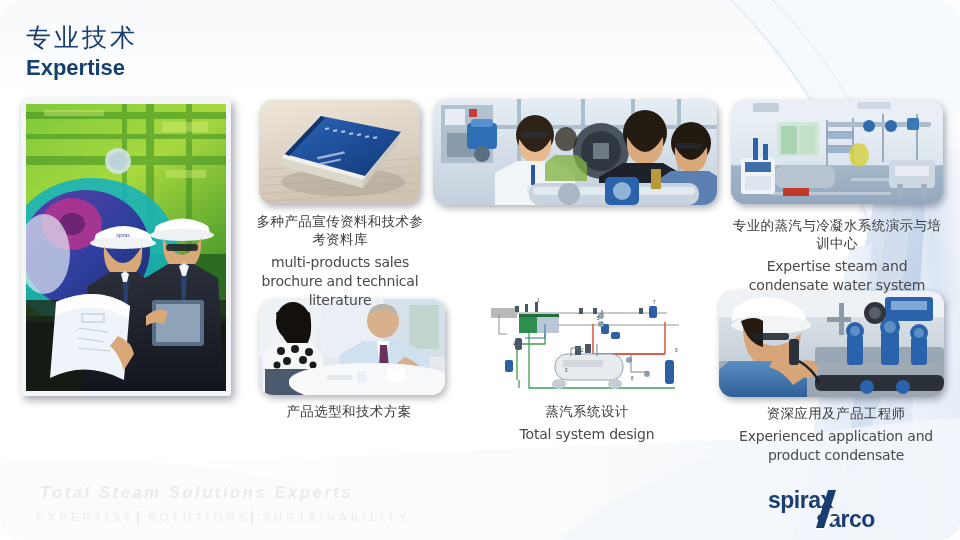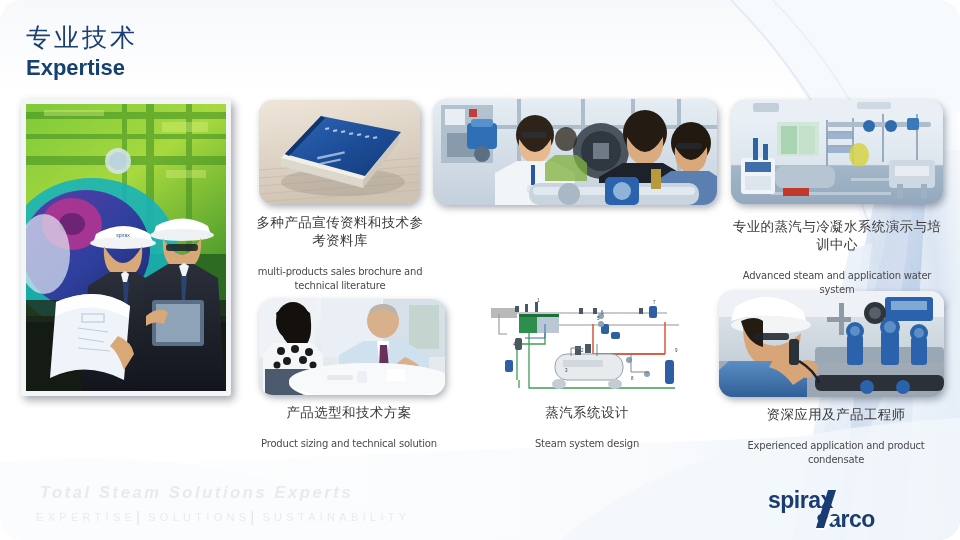--- a/index.html
+++ b/index.html
@@ -55,28 +55,28 @@
   #photo-train   { left: 433px; top: 99px;  width: 284px; height: 106px; }
   #photo-lab     { left: 731px; top: 100px; width: 212px; height: 104px; }
   #photo-meeting { left: 259px; top: 299px; width: 186px; height: 96px; }
   #photo-diagram { left: 489px; top: 294px; width: 193px; height: 99px;
                    background:#fdfdfd; box-shadow:none; }
   #photo-eng     { left: 719px; top: 291px; width: 225px; height: 106px; }
 
   
   .caption { position: absolute; text-align: center; }
   .cap-cn {
-    font-family: Liberation Serif, serif;
+    font-family: Liberation Mono, monospace;
     font-size: 13.5px; color: #3a3a3a; line-height: 1.35;
     letter-spacing: .4px;
   }
   .cap-en {
     font-family: "DejaVu Sans", sans-serif;
-    font-size: 10px; color: #4a4a4a; line-height: 1.35;
-    margin-top: 15px; letter-spacing: -.2px;
+    font-size: 14px; color: #4a4a4a; line-height: 1.35;
+    margin-top: 3px; letter-spacing: -.2px;
   }
 
   #cap-1 { left: 252px; top: 214px; width: 176px; }
   #cap-2 { left: 478px; top: 214px; width: 216px; }
   #cap-3 { left: 732px; top: 218px; width: 210px; }
   #cap-4 { left: 256px; top: 404px; width: 186px; }
   #cap-5 { left: 490px; top: 404px; width: 194px; }
   #cap-6 { left: 728px; top: 406px; width: 216px; }
 
   
@@ -612,31 +612,30 @@
   </div>
 
   <div class="caption" id="cap-1">
     <div class="cap-cn">多种产品宣传资料和技术参考资料库</div>
     <div class="cap-en">multi-products sales brochure and technical literature</div>
   </div>
 
 
   <div class="caption" id="cap-3">
     <div class="cap-cn">专业的蒸汽与冷凝水系统演示与培训中心</div>
-    <div class="cap-en">Advanced steam and application water system</div>
+    <div class="cap-en">Expertise steam and condensate water system</div>
   </div>
 
   <div class="caption" id="cap-4">
     <div class="cap-cn">产品选型和技术方案</div>
-    <div class="cap-en">Product sizing and technical solution</div>
   </div>
 
   <div class="caption" id="cap-5">
     <div class="cap-cn">蒸汽系统设计</div>
-    <div class="cap-en">Steam  system design</div>
+    <div class="cap-en">Total  system design</div>
   </div>
 
   <div class="caption" id="cap-6">
     <div class="cap-cn">资深应用及产品工程师</div>
     <div class="cap-en">Experienced application and product condensate</div>
   </div>
 
   <div class="footer-tag">Total Steam Solutions Experts</div>
 
   <div class="footer-sub">

